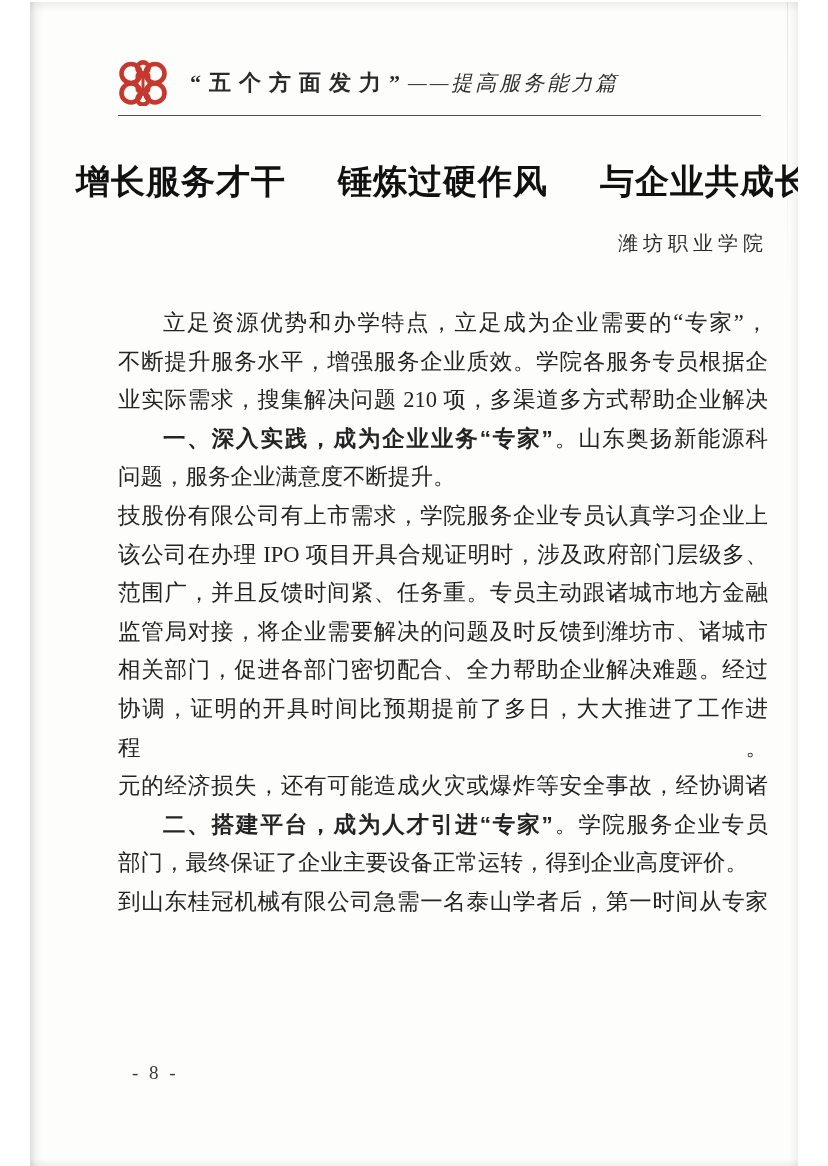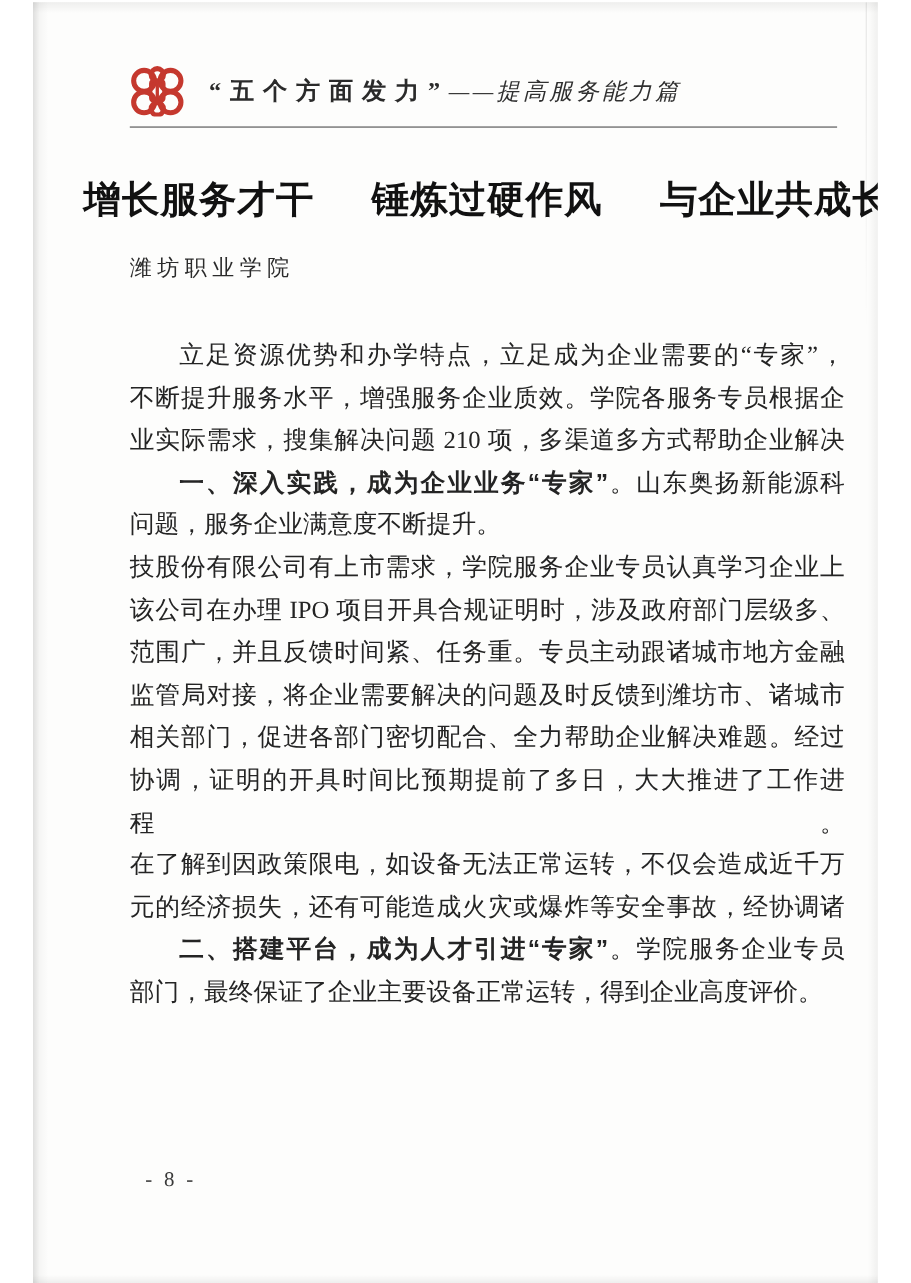--- a/index.html
+++ b/index.html
@@ -60,21 +60,21 @@
     font-size: 34px;
     font-weight: bold;
     color: #111;
     letter-spacing: 1px;
     white-space: nowrap;
   }
   .author {
     position: absolute;
     left: 88px; top: 228px;
     width: 650px;
-    text-align: left;
+    text-align: right;
     font-size: 20px;
     letter-spacing: 5px;
     color: #2b2b2b;
   }
   
   .bodytext {
     position: absolute;
     left: 88px; top: 302px;
     width: 650px;
     font-size: 22.5px;
@@ -139,21 +139,21 @@
     <div class="bline">业实际需求，搜集解决问题 210 项，多渠道多方式帮助企业解决</div>
     <div class="bline indent"><span class="lead">一、深入实践，成为企业业务“专家”</span><span>。山东奥扬新能源科</span></div>
 
     <div class="bline last">问题，服务企业满意度不断提升。</div>
     <div class="bline">技股份有限公司有上市需求，学院服务企业专员认真学习企业上</div>
     <div class="bline">该公司在办理 IPO 项目开具合规证明时，涉及政府部门层级多、</div>
     <div class="bline">范围广，并且反馈时间紧、任务重。专员主动跟诸城市地方金融</div>
     <div class="bline">监管局对接，将企业需要解决的问题及时反馈到潍坊市、诸城市</div>
     <div class="bline">相关部门，促进各部门密切配合、全力帮助企业解决难题。经过</div>
     <div class="bline">协调，证明的开具时间比预期提前了多日，大大推进了工作进程。</div>
-    <div class="bline">在了解到因政策限电，如设备无法正常运转，不仅会造成近千万</div>
     <div class="bline">元的经济损失，还有可能造成火灾或爆炸等安全事故，经协调诸</div>
     <div class="bline indent"><span class="lead">二、搭建平台，成为人才引进“专家”</span><span>。学院服务企业专员</span></div>
 
     <div class="bline last">部门，最终保证了企业主要设备正常运转，得到企业高度评价。</div>
+    <div class="bline">到山东桂冠机械有限公司急需一名泰山学者后，第一时间从专家</div>
   </main>
 
   <div class="pageno">- 8 -</div>
 </div>
 
 </body></html>

